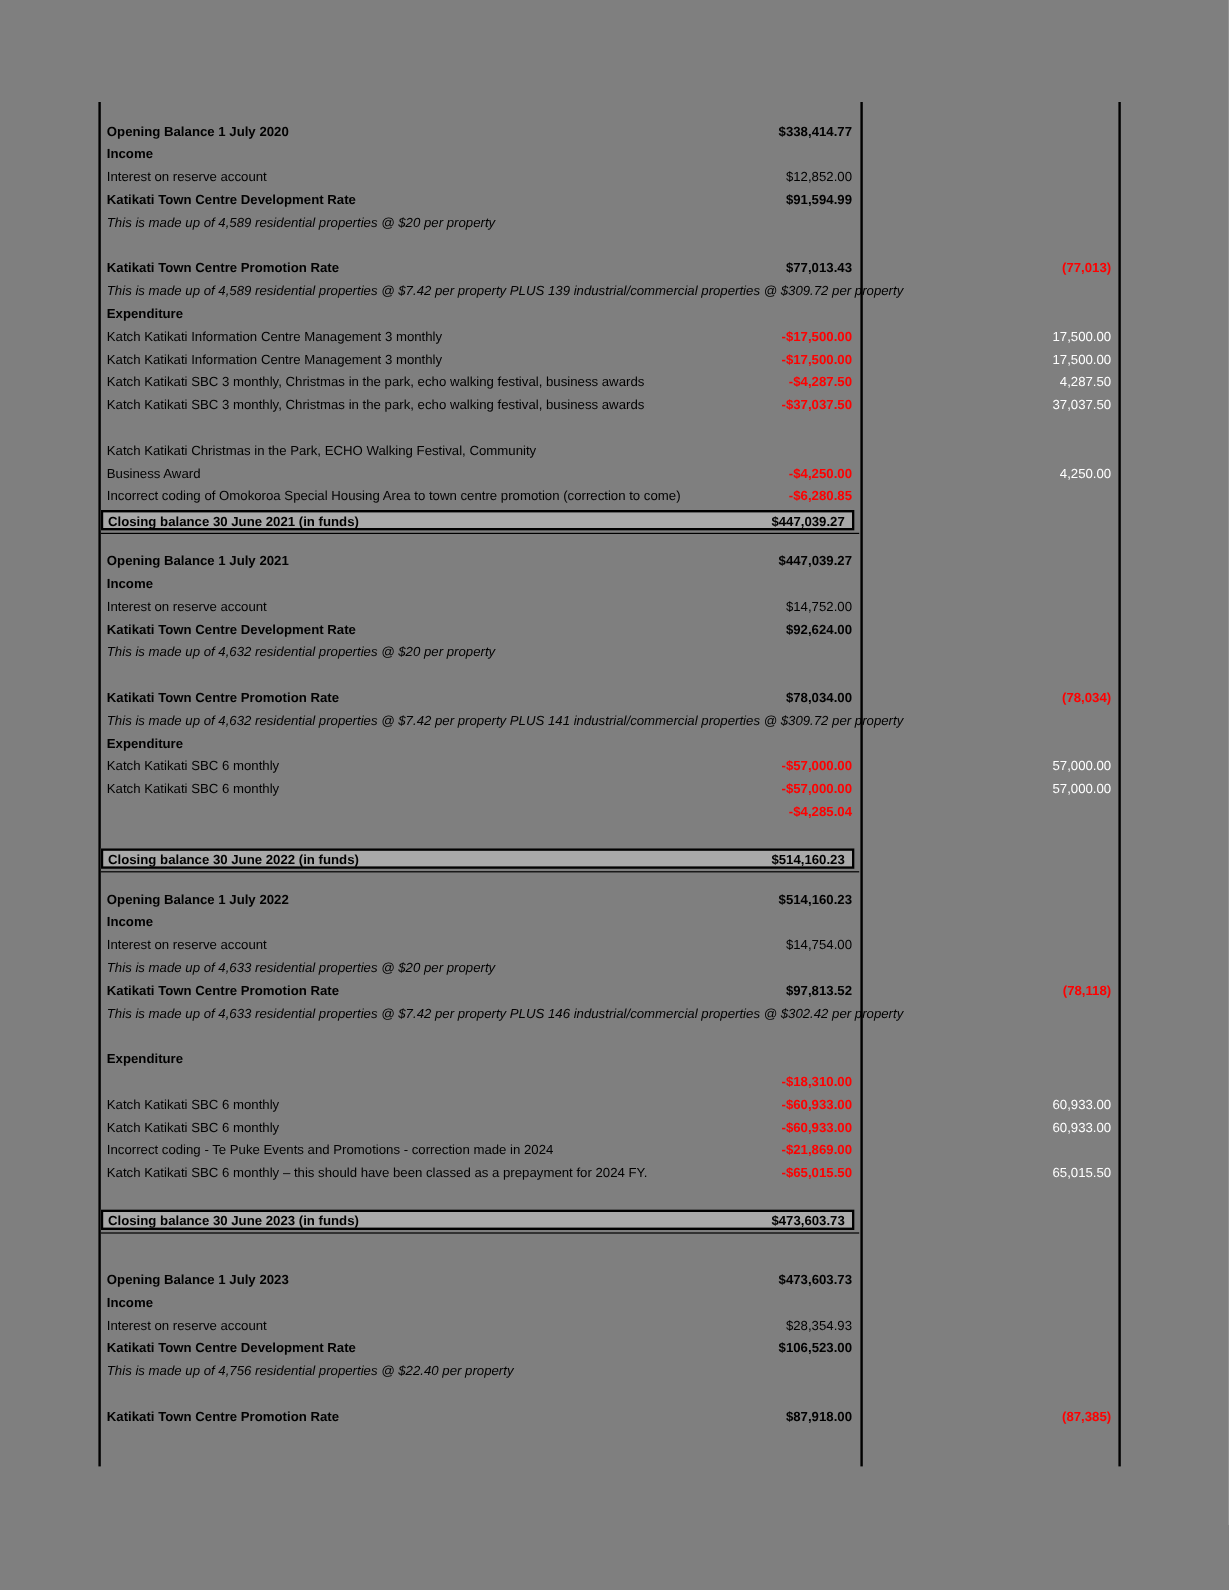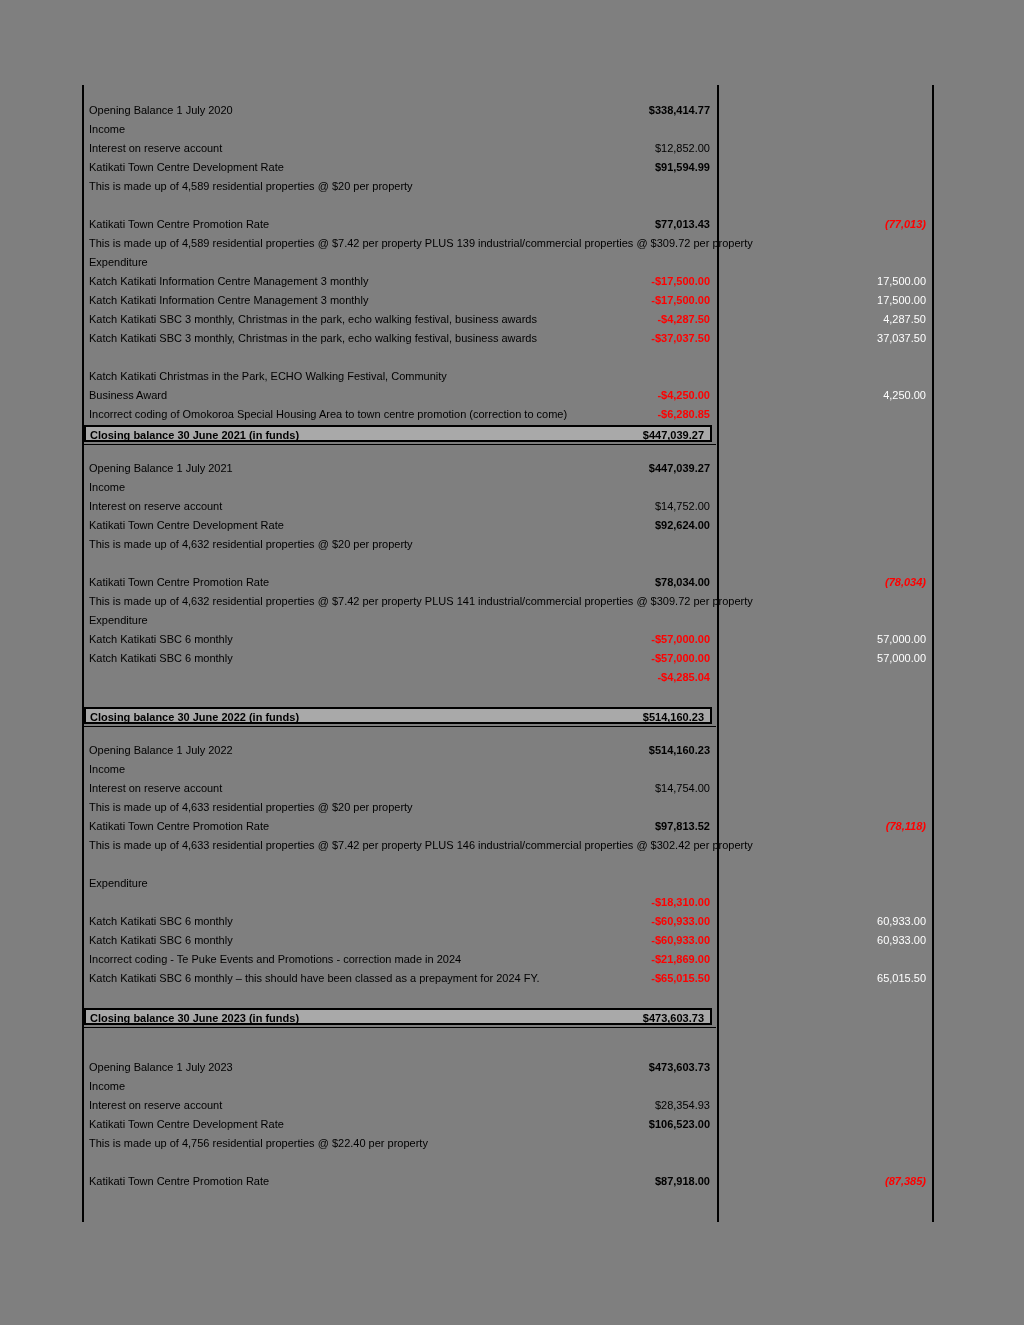--- a/index.html
+++ b/index.html
@@ -10,27 +10,27 @@
     font-family:"Liberation Sans", sans-serif;
     overflow:hidden;
   }
   .vline{position:absolute;top:85px;height:1137px;background:#000;}
   .vline.left{left:82px;width:2px;}
   .vline.mid{left:717px;width:2px;}
   .vline.right{left:932px;width:2px;}
   .section{position:absolute;left:84px;width:848px;}
   .row{position:relative;height:19px;line-height:19px;font-size:11px;color:#000;white-space:nowrap;}
   .row .label{position:absolute;left:5px;top:0;}
-  .row.bold .label{font-weight:normal;}
-  .row.italic .label{}
+  .row.bold .label{font-weight:bold;}
+  .row.italic .label{font-style:italic;}
   .amt1{position:absolute;right:222px;top:0;text-align:center;}
   .row.bold .amt1{font-weight:bold;}
   .amt1.neg{color:#f00;font-weight:bold;}
   .amt2{position:absolute;right:6px;top:0;text-align:right;color:#fff;}
-  .amt2.redparen{color:#f00;font-weight:bold;font-style:italic;}
+  .amt2.redparen{color:#f00;font-weight:bold;}
   .row.closing{
     height:17px;line-height:16px;
     background:#a9a9a9;
     border:2px solid #000;
     width:628px;
     box-sizing:border-box;
     margin-top:1px;
   }
   .row.closing .label{font-weight:bold;left:4px;}
   .row.closing .amt1{font-weight:bold;right:6px;}

